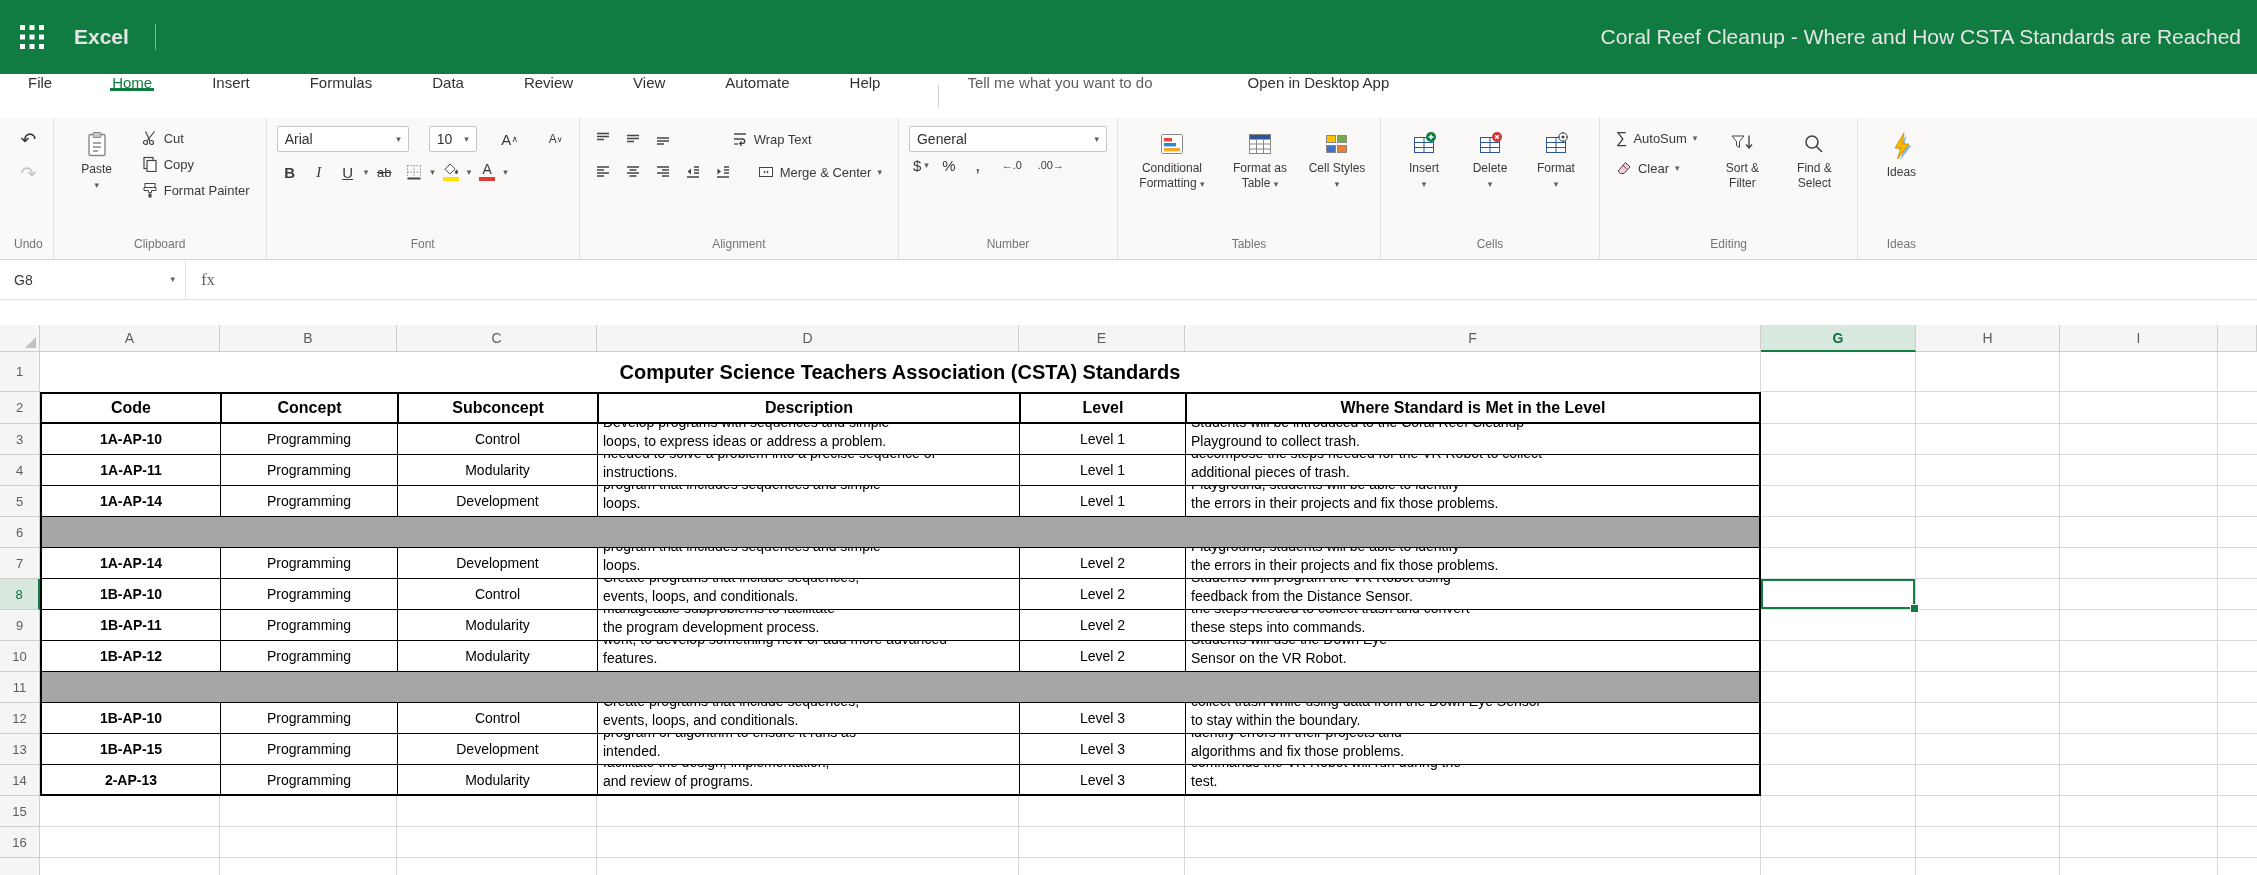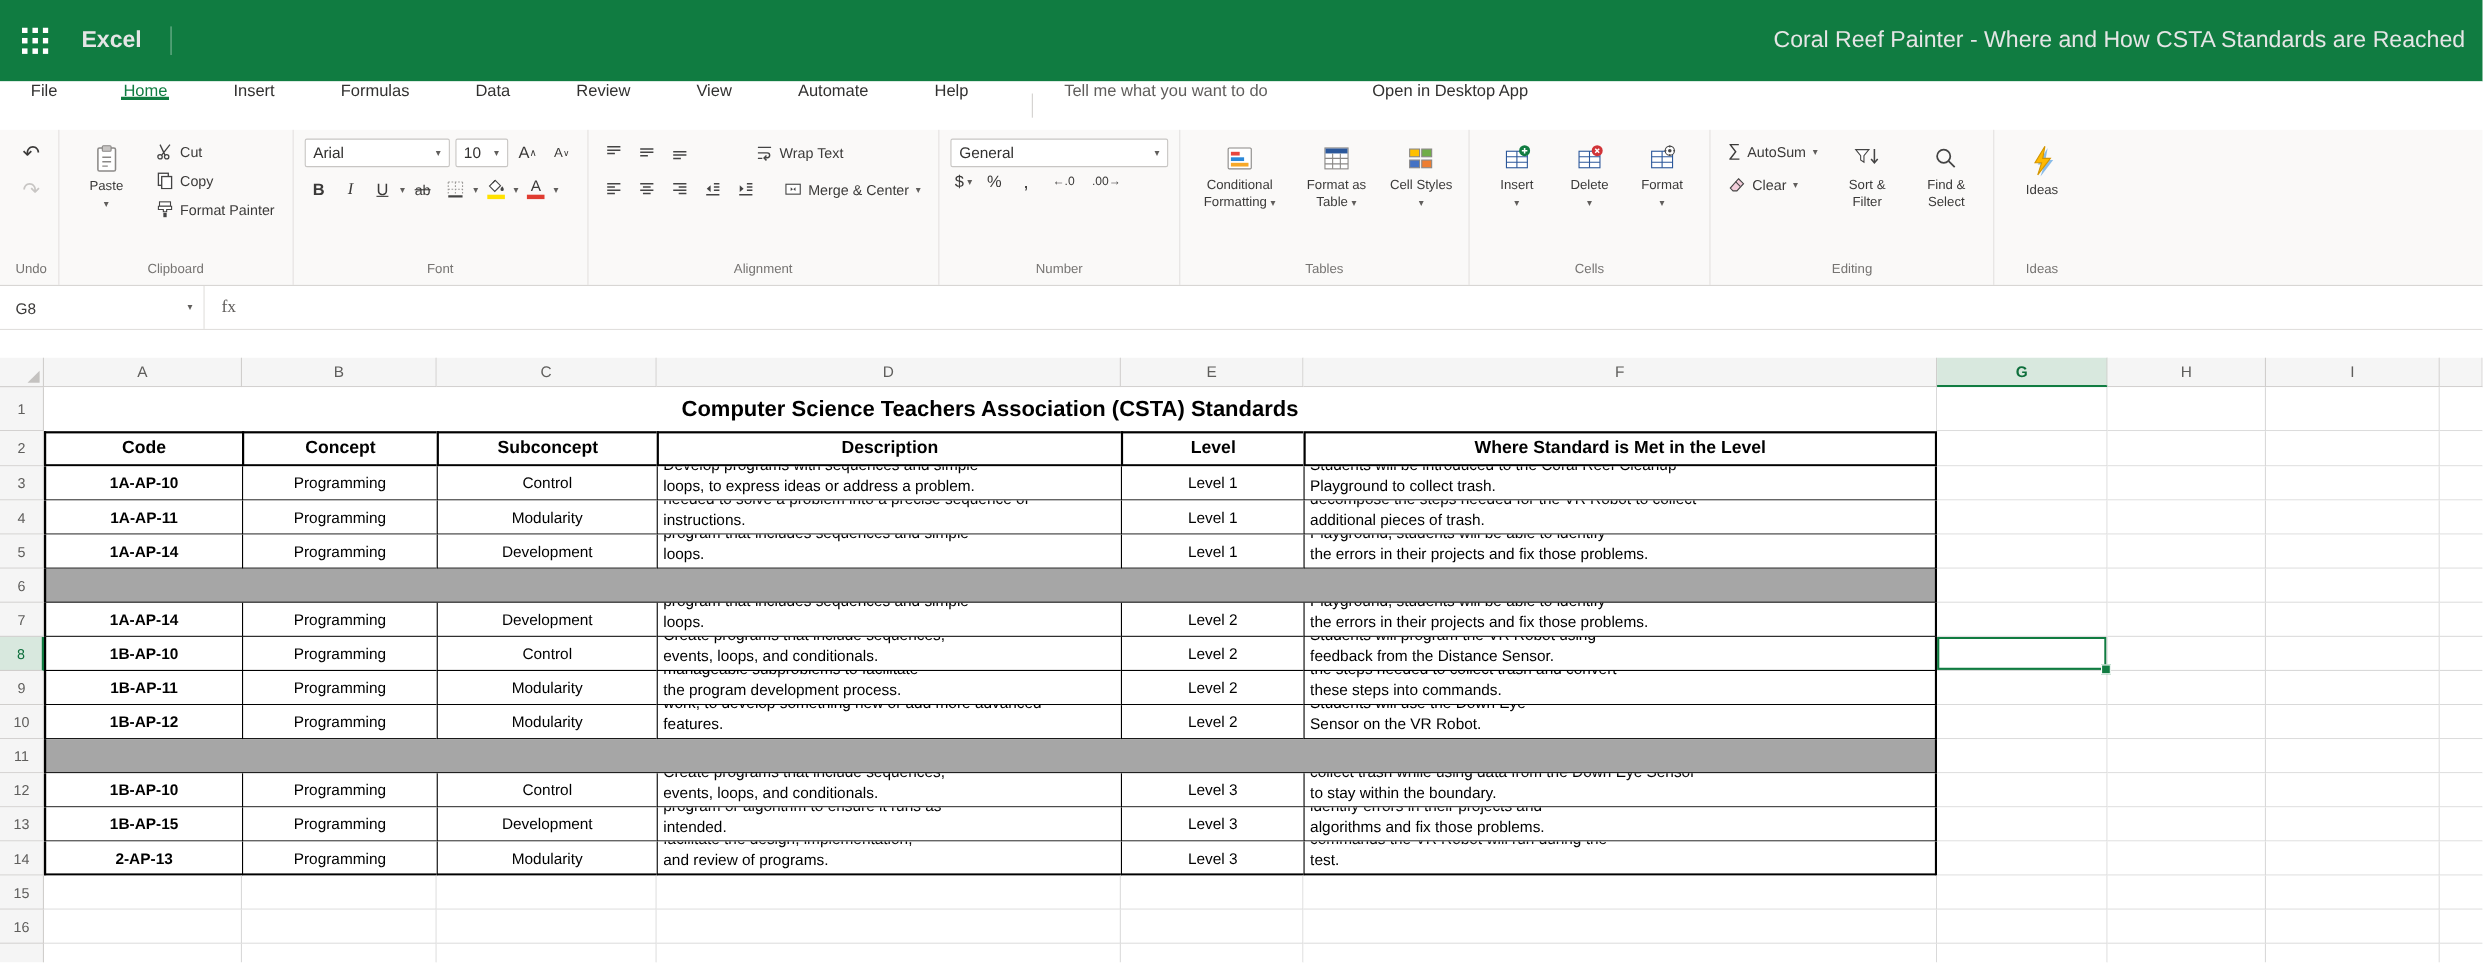--- a/index.html
+++ b/index.html
@@ -94,21 +94,21 @@
         <rect y="9.5" width="5" height="5"></rect>
         <rect x="9.5" y="9.5" width="5" height="5"></rect>
         <rect x="19" y="9.5" width="5" height="5"></rect>
         <rect y="19" width="5" height="5"></rect>
         <rect x="9.5" y="19" width="5" height="5"></rect>
         <rect x="19" y="19" width="5" height="5"></rect>
       </svg>
   </button>
   <span class="app-name">Excel</span>
   <span class="topbar-div"></span>
-  <span class="doc-title">Coral Reef Painter - Where and How CSTA Standards are Reached</span>
+  <span class="doc-title">Coral Reef Cleanup - Where and How CSTA Standards are Reached</span>
 </header>
 
 <nav class="menubar">
   <div class="mitem">File</div>
   <div class="mitem active">Home</div>
   <div class="mitem">Insert</div>
   <div class="mitem">Formulas</div>
   <div class="mitem">Data</div>
   <div class="mitem">Review</div>
   <div class="mitem">View</div>
@@ -168,21 +168,21 @@
             </svg>
           <span>Format Painter</span>
         </div>
       </div>
     </div>
     <div class="rlabel">Clipboard</div>
   </div>
 
   <div class="rgroup">
     <div class="rcontent rcol" style="gap:7px">
-      <div class="rrow" style="gap:5px">
+      <div class="rrow" style="gap:20px">
         <div class="combo" style="width:132px">
             <span>Arial</span>
             <span class="chev">▾</span>
           </div>
         <div class="combo" style="width:48px">
             <span>10</span>
             <span class="chev">▾</span>
           </div>
         <div class="fbtn">
             <span>A</span>

